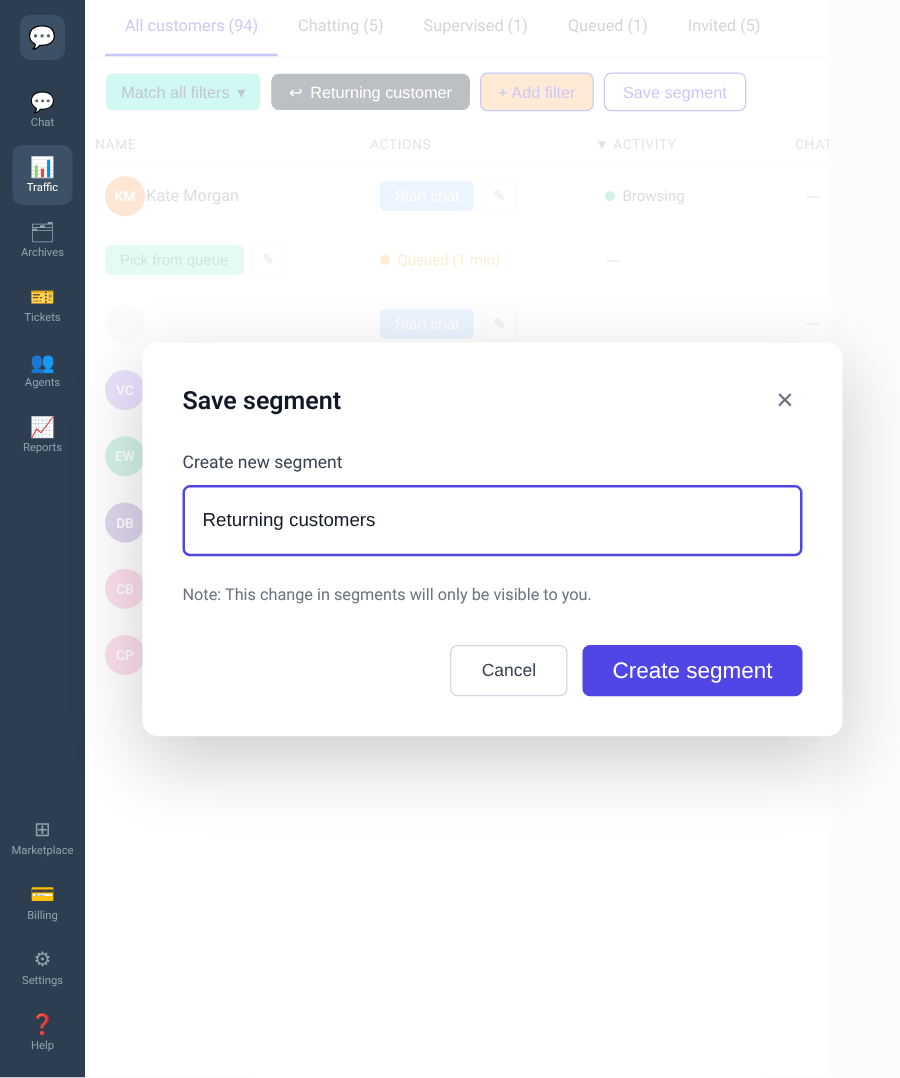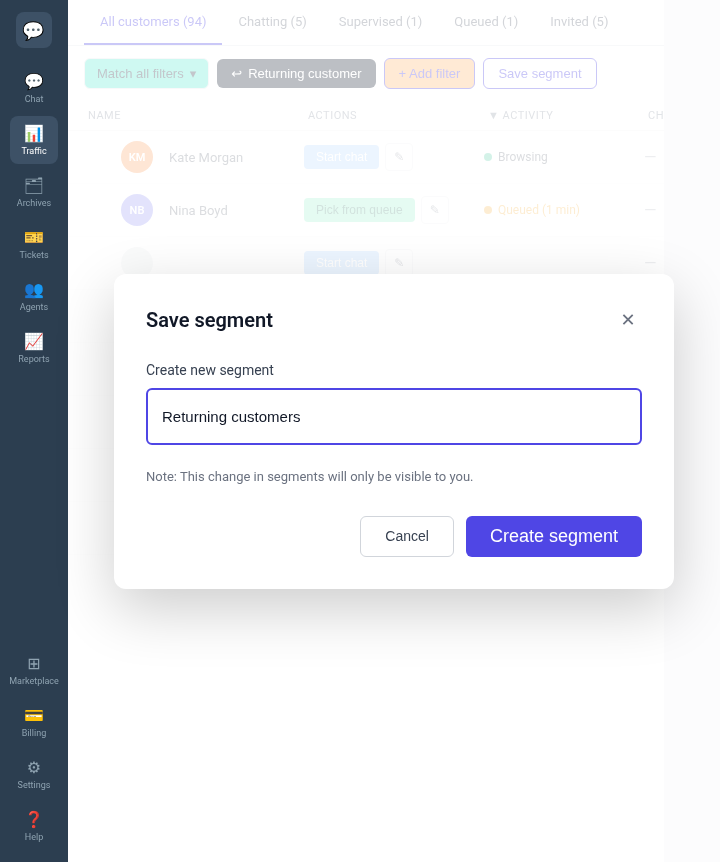--- a/index.html
+++ b/index.html
@@ -128,42 +128,41 @@
       font-size: 13px;
       color: #4f46e5;
       background: white;
       cursor: pointer;
     }
 
     
     .table-header {
       display: grid;
       grid-template-columns: 220px 180px 160px 140px 80px;
-      padding: 8px 20px;
+      padding: 8px 8px;
       font-size: 11px;
       color: #9ca3af;
       text-transform: uppercase;
       letter-spacing: 0.5px;
       border-bottom: 1px solid #f3f4f6;
       background: white;
     }
     .table-row {
       display: grid;
       grid-template-columns: 220px 180px 160px 140px 80px;
       padding: 10px 16px;
       align-items: center;
       border-bottom: 1px solid #f9fafb;
       background: white;
       opacity: 0.6;
     }
     .customer-name {
-      display: flex; align-items: center; gap: 16px;
+      display: flex; align-items: center; gap: 1px;
       font-size: 13px;
       color: #374151;
-      margin-left: 37px;
     }
     .avatar {
       width: 32px; height: 32px;
       border-radius: 50%;
       display: flex; align-items: center; justify-content: center;
       font-size: 11px;
       font-weight: 600;
       color: white;
       flex-shrink: 0;
     }
@@ -396,24 +395,20 @@
         <div class="edit-btn">✎</div>
       </div>
       <div class="activity">
           <span class="dot green"></span>
           <span>Browsing</span>
         </div>
       <div class="dash">—</div>
 
     </div>
       <div class="table-row">
-      <div class="customer-name">
-          <div class="avatar" style="background:#6366f1">NB</div>
-          <span>Nina Boyd</span>
-        </div>
       <div class="action-btns">
         <button class="start-chat-btn green">Pick from queue</button>
         <div class="edit-btn">✎</div>
       </div>
       <div class="activity">
           <span class="dot yellow"></span>
           <span class="activity-queued">Queued (1 min)</span>
         </div>
       <div class="dash">—</div>
 

